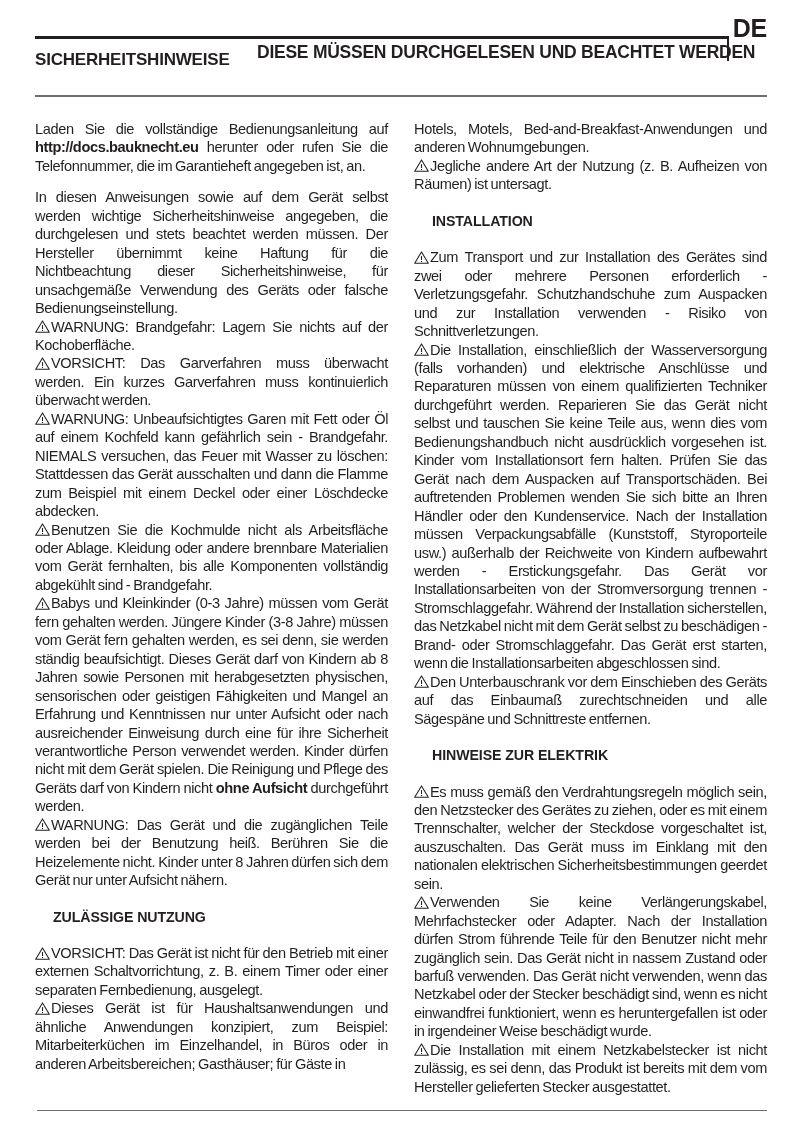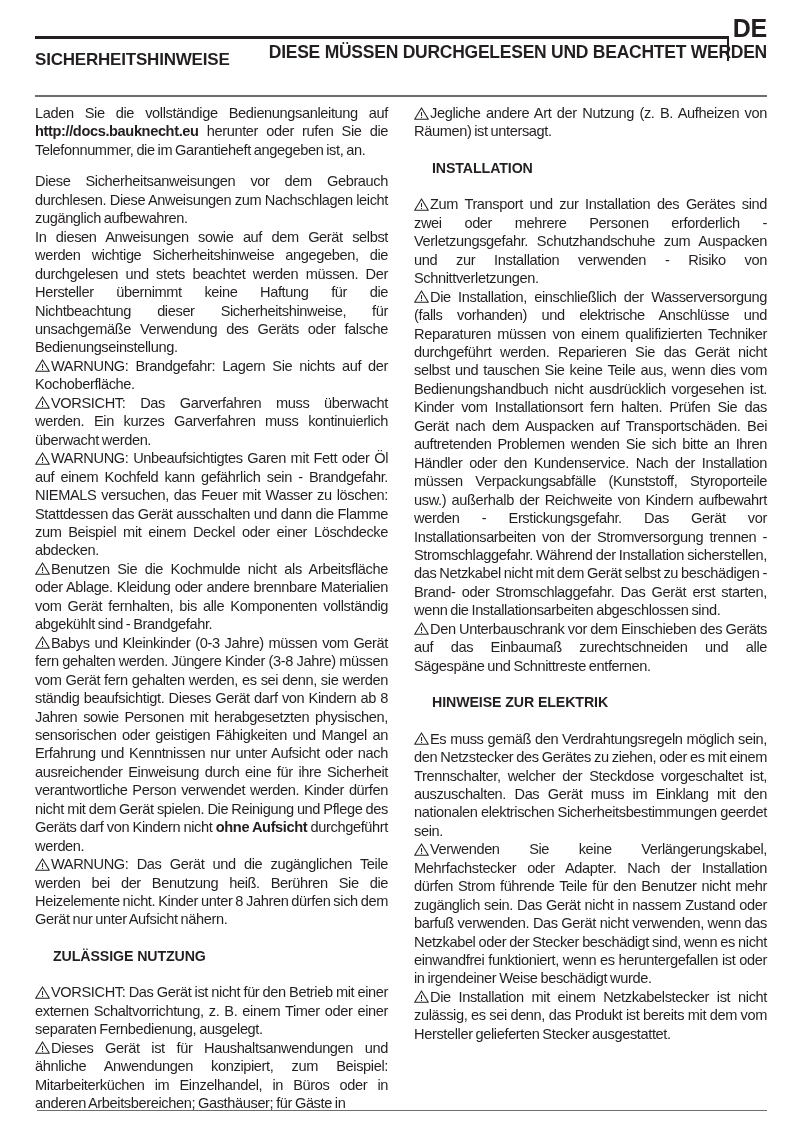--- a/index.html
+++ b/index.html
@@ -75,42 +75,42 @@
   }
   .title-sub {
     position: absolute;
     right: 0;
     top: 0;
     width: 510px;
     font-size: 17.5px;
     font-weight: bold;
     letter-spacing: -0.25px;
     line-height: 1.22;
-    text-align: right;
+    text-align: left;
   }
   .rule-under-header {
     position: absolute;
     left: 35px;
     top: 95px;
     width: 732px;
     height: 1.6px;
     background: #6d6e71;
   }
 
   
   .columns {
     position: absolute;
     left: 35px;
     top: 104px;
     width: 732px;
     height: 1000px;
   }
   .col {
     position: absolute;
-    top: 0;
+    top: 16px;
     width: 353px;
   }
   .col-left  { left: 0px; }
   .col-right { left: 379px; }
 
   p.para {
     margin: 0;
     font-size: 14.6px;
     line-height: 1.265;
     text-align: justify;
@@ -167,21 +167,20 @@
       <div class="title-main">SICHERHEITSHINWEISE</div>
       <div class="title-sub">DIESE MÜSSEN DURCHGELESEN UND BEACHTET WERDEN</div>
     </div>
   </div>
   <div class="rule-under-header"></div>
 
   <div class="columns">
     <div class="col col-left" id="col-left">
         <p class="para tight2 tight"><span>Laden Sie die vollständige Bedienungsanleitung auf </span><span class="bold">http://docs.bauknecht.eu</span><span> herunter oder rufen Sie die Telefonnummer, die im Garantieheft angegeben ist, an.</span></p>
         <p class="spacer"></p>
-        <p class="para tight2 tight"><span>Diese Sicherheitsanweisungen vor dem Gebrauch durchlesen. Diese Anweisungen zum Nachschlagen leicht zugänglich aufbewahren.</span></p>
         <p class="para tight2 tight"><span>In diesen Anweisungen sowie auf dem Gerät selbst werden wichtige Sicherheitshinweise angegeben, die durchgelesen und stets beachtet werden müssen. Der Hersteller übernimmt keine Haftung für die Nichtbeachtung dieser Sicherheitshinweise, für unsachgemäße Verwendung des Geräts oder falsche Bedienungseinstellung.</span></p>
         <p class="para tight2 tight"><span class="warn"><svg viewBox="0 0 15 13" xmlns="http://www.w3.org/2000/svg">
               <path d="M7.5 0.9 L14.3 12.3 L0.7 12.3 Z" fill="none" stroke="#231f20" stroke-width="1.05" stroke-linejoin="round"></path>
               <rect x="7.0" y="5.1" width="1.05" height="4.0" fill="#231f20"></rect>
               <rect x="7.0" y="10.0" width="1.05" height="1.05" fill="#231f20"></rect>
             </svg></span><span>WARNUNG: Brandgefahr: Lagern Sie nichts auf der Kochoberfläche.</span></p>
         <p class="para tight2 tight"><span class="warn"><svg viewBox="0 0 15 13" xmlns="http://www.w3.org/2000/svg">
               <path d="M7.5 0.9 L14.3 12.3 L0.7 12.3 Z" fill="none" stroke="#231f20" stroke-width="1.05" stroke-linejoin="round"></path>
               <rect x="7.0" y="5.1" width="1.05" height="4.0" fill="#231f20"></rect>
               <rect x="7.0" y="10.0" width="1.05" height="1.05" fill="#231f20"></rect>
@@ -212,20 +211,21 @@
               <rect x="7.0" y="5.1" width="1.05" height="4.0" fill="#231f20"></rect>
               <rect x="7.0" y="10.0" width="1.05" height="1.05" fill="#231f20"></rect>
             </svg></span><span>VORSICHT: Das Gerät ist nicht für den Betrieb mit einer externen Schaltvorrichtung, z. B. einem Timer oder einer separaten Fernbedienung, ausgelegt.</span></p>
         <p class="para tight2 tight"><span class="warn"><svg viewBox="0 0 15 13" xmlns="http://www.w3.org/2000/svg">
               <path d="M7.5 0.9 L14.3 12.3 L0.7 12.3 Z" fill="none" stroke="#231f20" stroke-width="1.05" stroke-linejoin="round"></path>
               <rect x="7.0" y="5.1" width="1.05" height="4.0" fill="#231f20"></rect>
               <rect x="7.0" y="10.0" width="1.05" height="1.05" fill="#231f20"></rect>
             </svg></span><span>Dieses Gerät ist für Haushaltsanwendungen und ähnliche Anwendungen konzipiert, zum Beispiel: Mitarbeiterküchen im Einzelhandel, in Büros oder in anderen Arbeitsbereichen; Gasthäuser; für Gäste in</span></p>
       </div>
     <div class="col col-right" id="col-right">
+        <p class="para tight2 tight"><span>Hotels, Motels, Bed-and-Breakfast-Anwendungen und anderen Wohnumgebungen.</span></p>
         <p class="para tight2 tight"><span class="warn"><svg viewBox="0 0 15 13" xmlns="http://www.w3.org/2000/svg">
               <path d="M7.5 0.9 L14.3 12.3 L0.7 12.3 Z" fill="none" stroke="#231f20" stroke-width="1.05" stroke-linejoin="round"></path>
               <rect x="7.0" y="5.1" width="1.05" height="4.0" fill="#231f20"></rect>
               <rect x="7.0" y="10.0" width="1.05" height="1.05" fill="#231f20"></rect>
             </svg></span><span>Jegliche andere Art der Nutzung (z. B. Aufheizen von Räumen) ist untersagt.</span></p>
         <h3 class="section">INSTALLATION</h3>
         <p class="para tight2 tight"><span class="warn"><svg viewBox="0 0 15 13" xmlns="http://www.w3.org/2000/svg">
               <path d="M7.5 0.9 L14.3 12.3 L0.7 12.3 Z" fill="none" stroke="#231f20" stroke-width="1.05" stroke-linejoin="round"></path>
               <rect x="7.0" y="5.1" width="1.05" height="4.0" fill="#231f20"></rect>
               <rect x="7.0" y="10.0" width="1.05" height="1.05" fill="#231f20"></rect>

